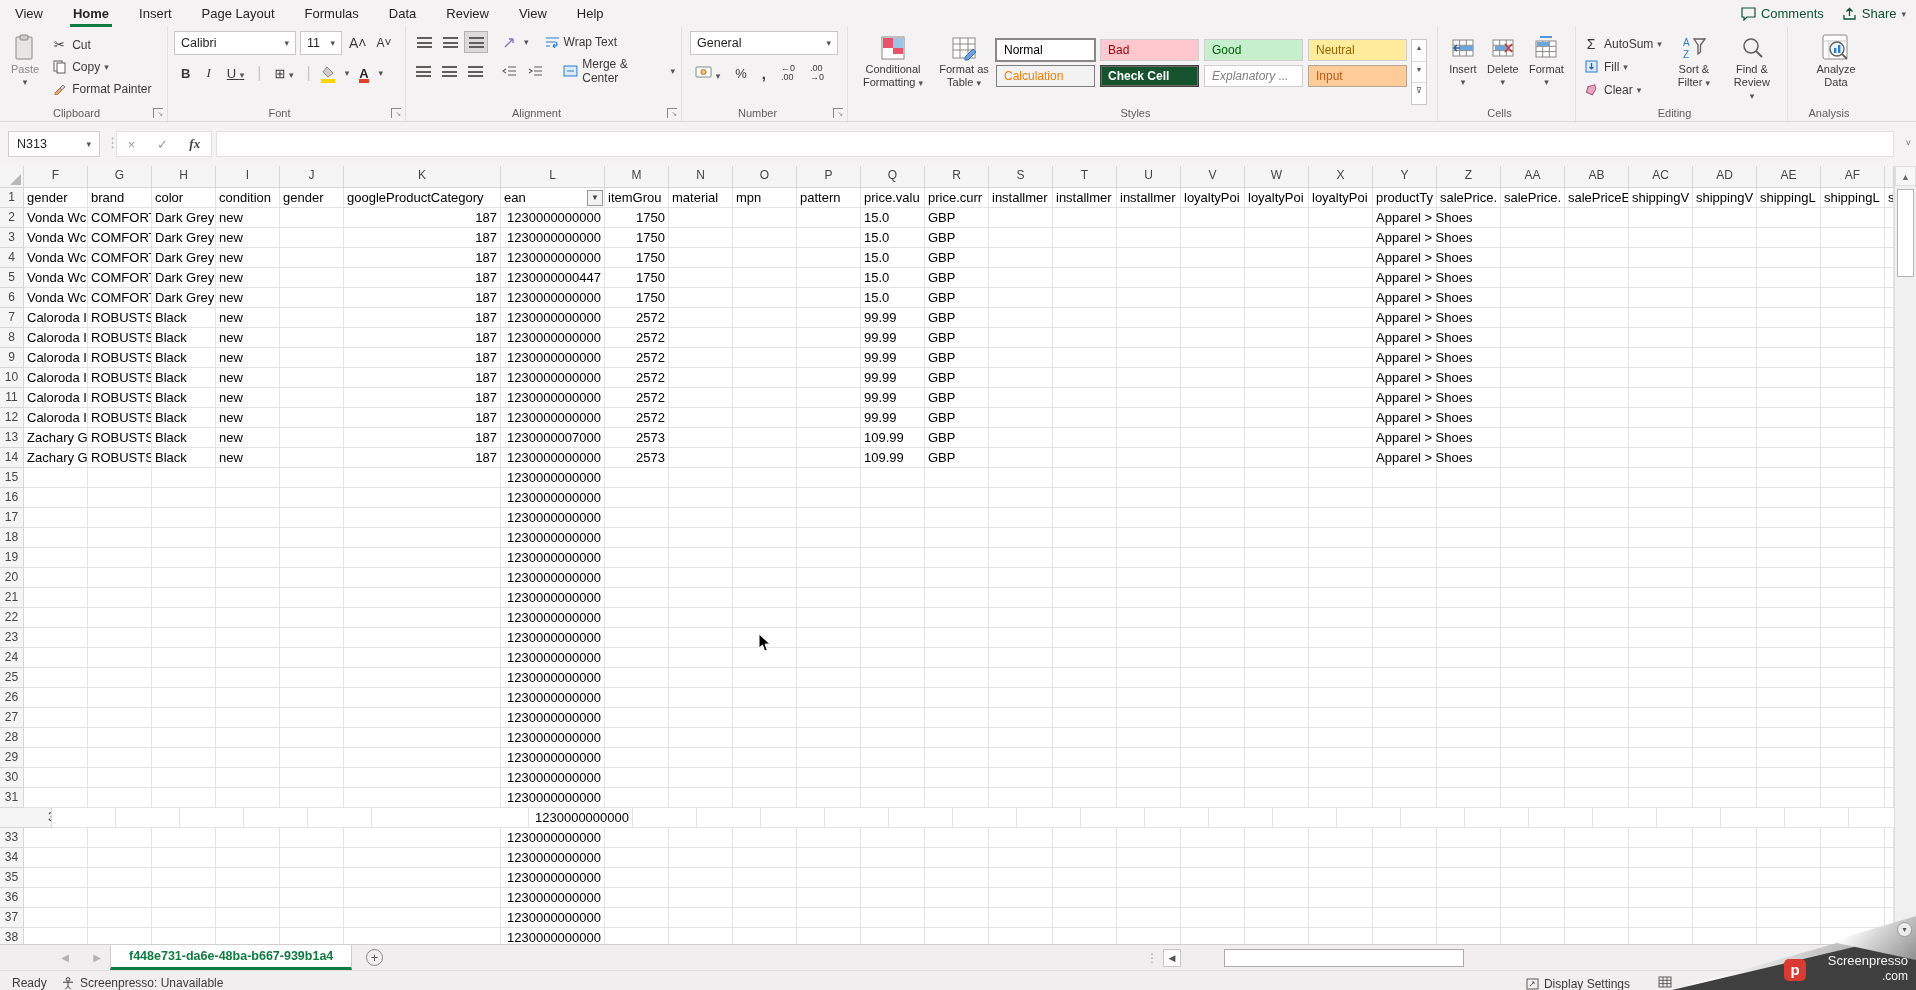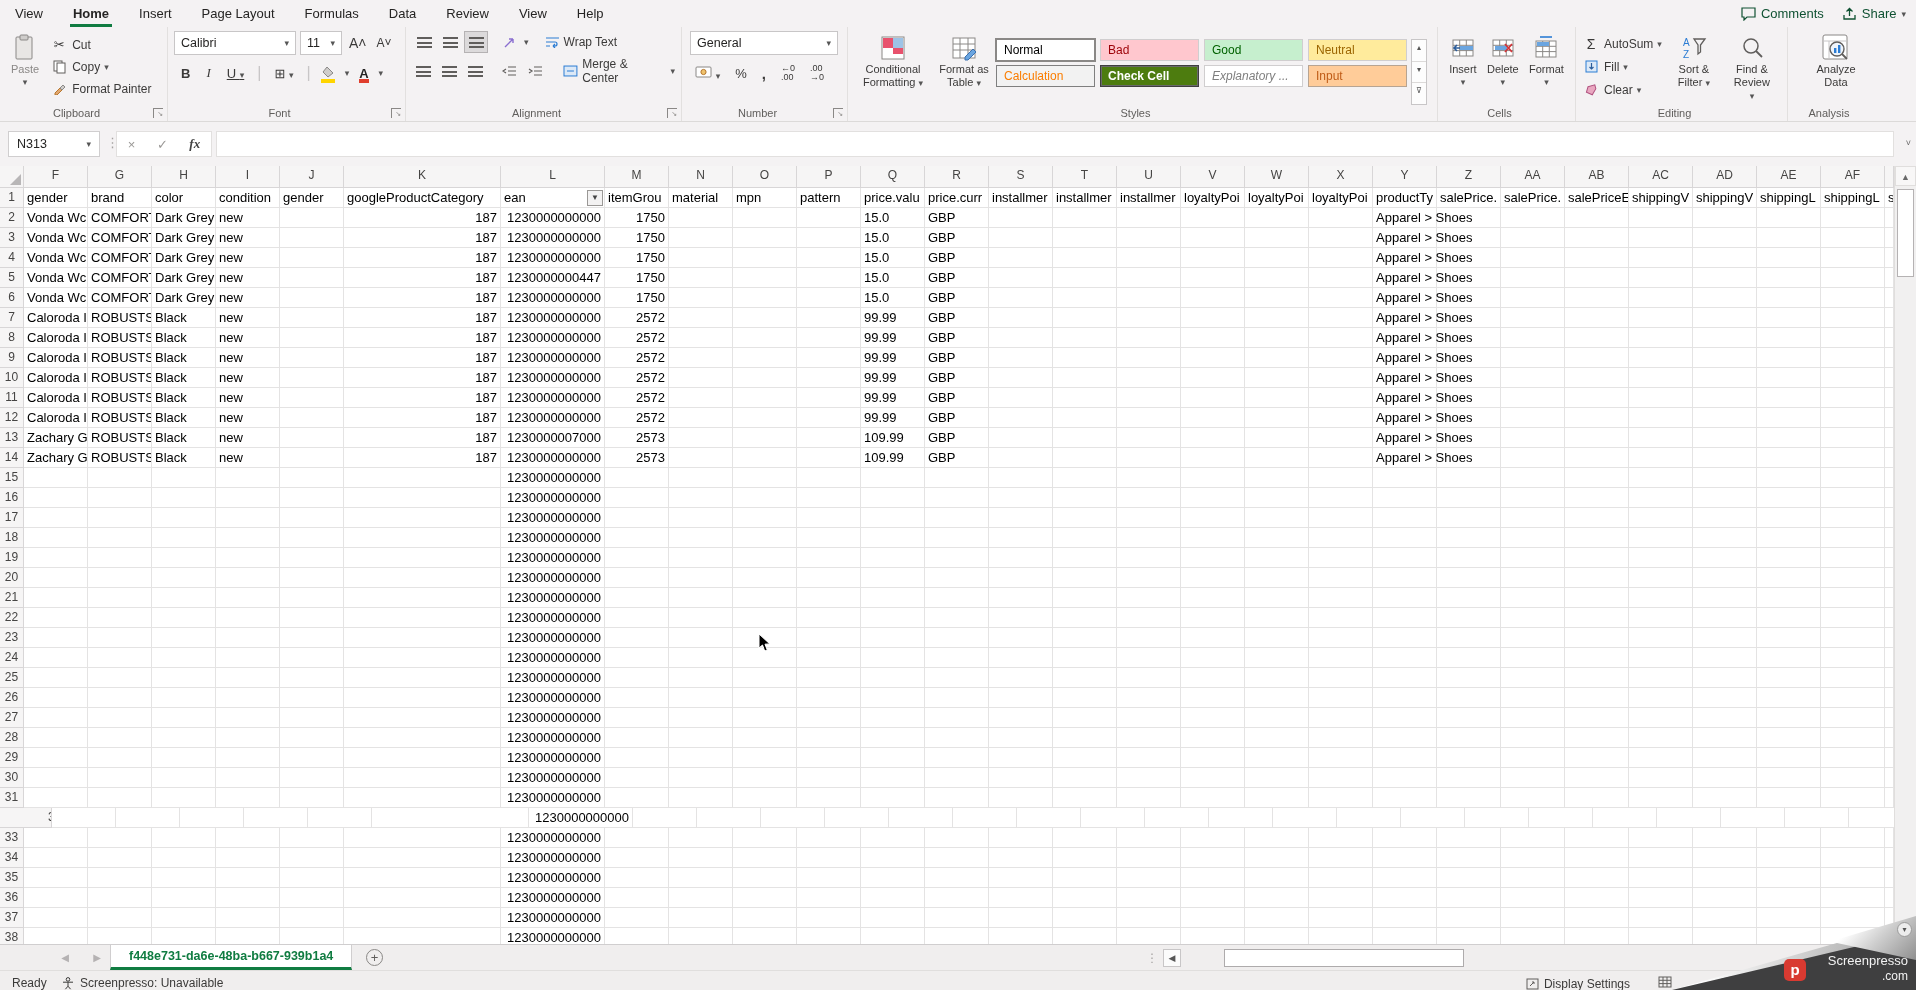--- a/index.html
+++ b/index.html
@@ -300,21 +300,21 @@
       </span>
       <span>Format as</span>
       <span><span>Table</span> <span class="chev">▾</span></span>
     </div>
     <div id="style-gallery">
         <div class="chip" style="background: rgb(255, 255, 255); color: rgb(0, 0, 0); border: 1px solid rgb(138, 136, 134); box-shadow: rgb(138, 136, 134) 0px 0px 0px 1px, rgb(255, 255, 255) 0px 0px 0px 1px inset;">Normal</div>
         <div class="chip" style="background: rgb(255, 199, 206); color: rgb(156, 0, 6);">Bad</div>
         <div class="chip" style="background: rgb(198, 239, 206); color: rgb(0, 97, 0);">Good</div>
         <div class="chip" style="background: rgb(255, 235, 156); color: rgb(156, 101, 0);">Neutral</div>
         <div class="chip" style="background: rgb(242, 242, 242); color: rgb(250, 125, 0); border: 1px solid rgb(127, 127, 127);">Calculation</div>
-        <div class="chip" style="background: #4d7c0f; color: rgb(255, 255, 255); border: 1px solid rgb(63, 63, 63); box-shadow: rgb(106, 106, 106) 0px 0px 0px 1px inset; font-weight: bold;">Check Cell</div>
+        <div class="chip" style="background: #14532d; color: rgb(255, 255, 255); border: 1px solid rgb(63, 63, 63); box-shadow: rgb(106, 106, 106) 0px 0px 0px 1px inset; font-weight: bold;">Check Cell</div>
         <div class="chip" style="background: rgb(255, 255, 255); color: rgb(127, 127, 127); font-style: italic;">Explanatory ...</div>
         <div class="chip" style="background: rgb(255, 204, 153); color: rgb(191, 91, 22); border: 1px solid rgb(183, 164, 146);">Input</div>
       </div>
     <div class="gstrip">
       <span>▴</span>
       <span>▾</span>
       <span>⊽</span>
     </div>
     <span class="grp-label">Styles</span>
   </div>

